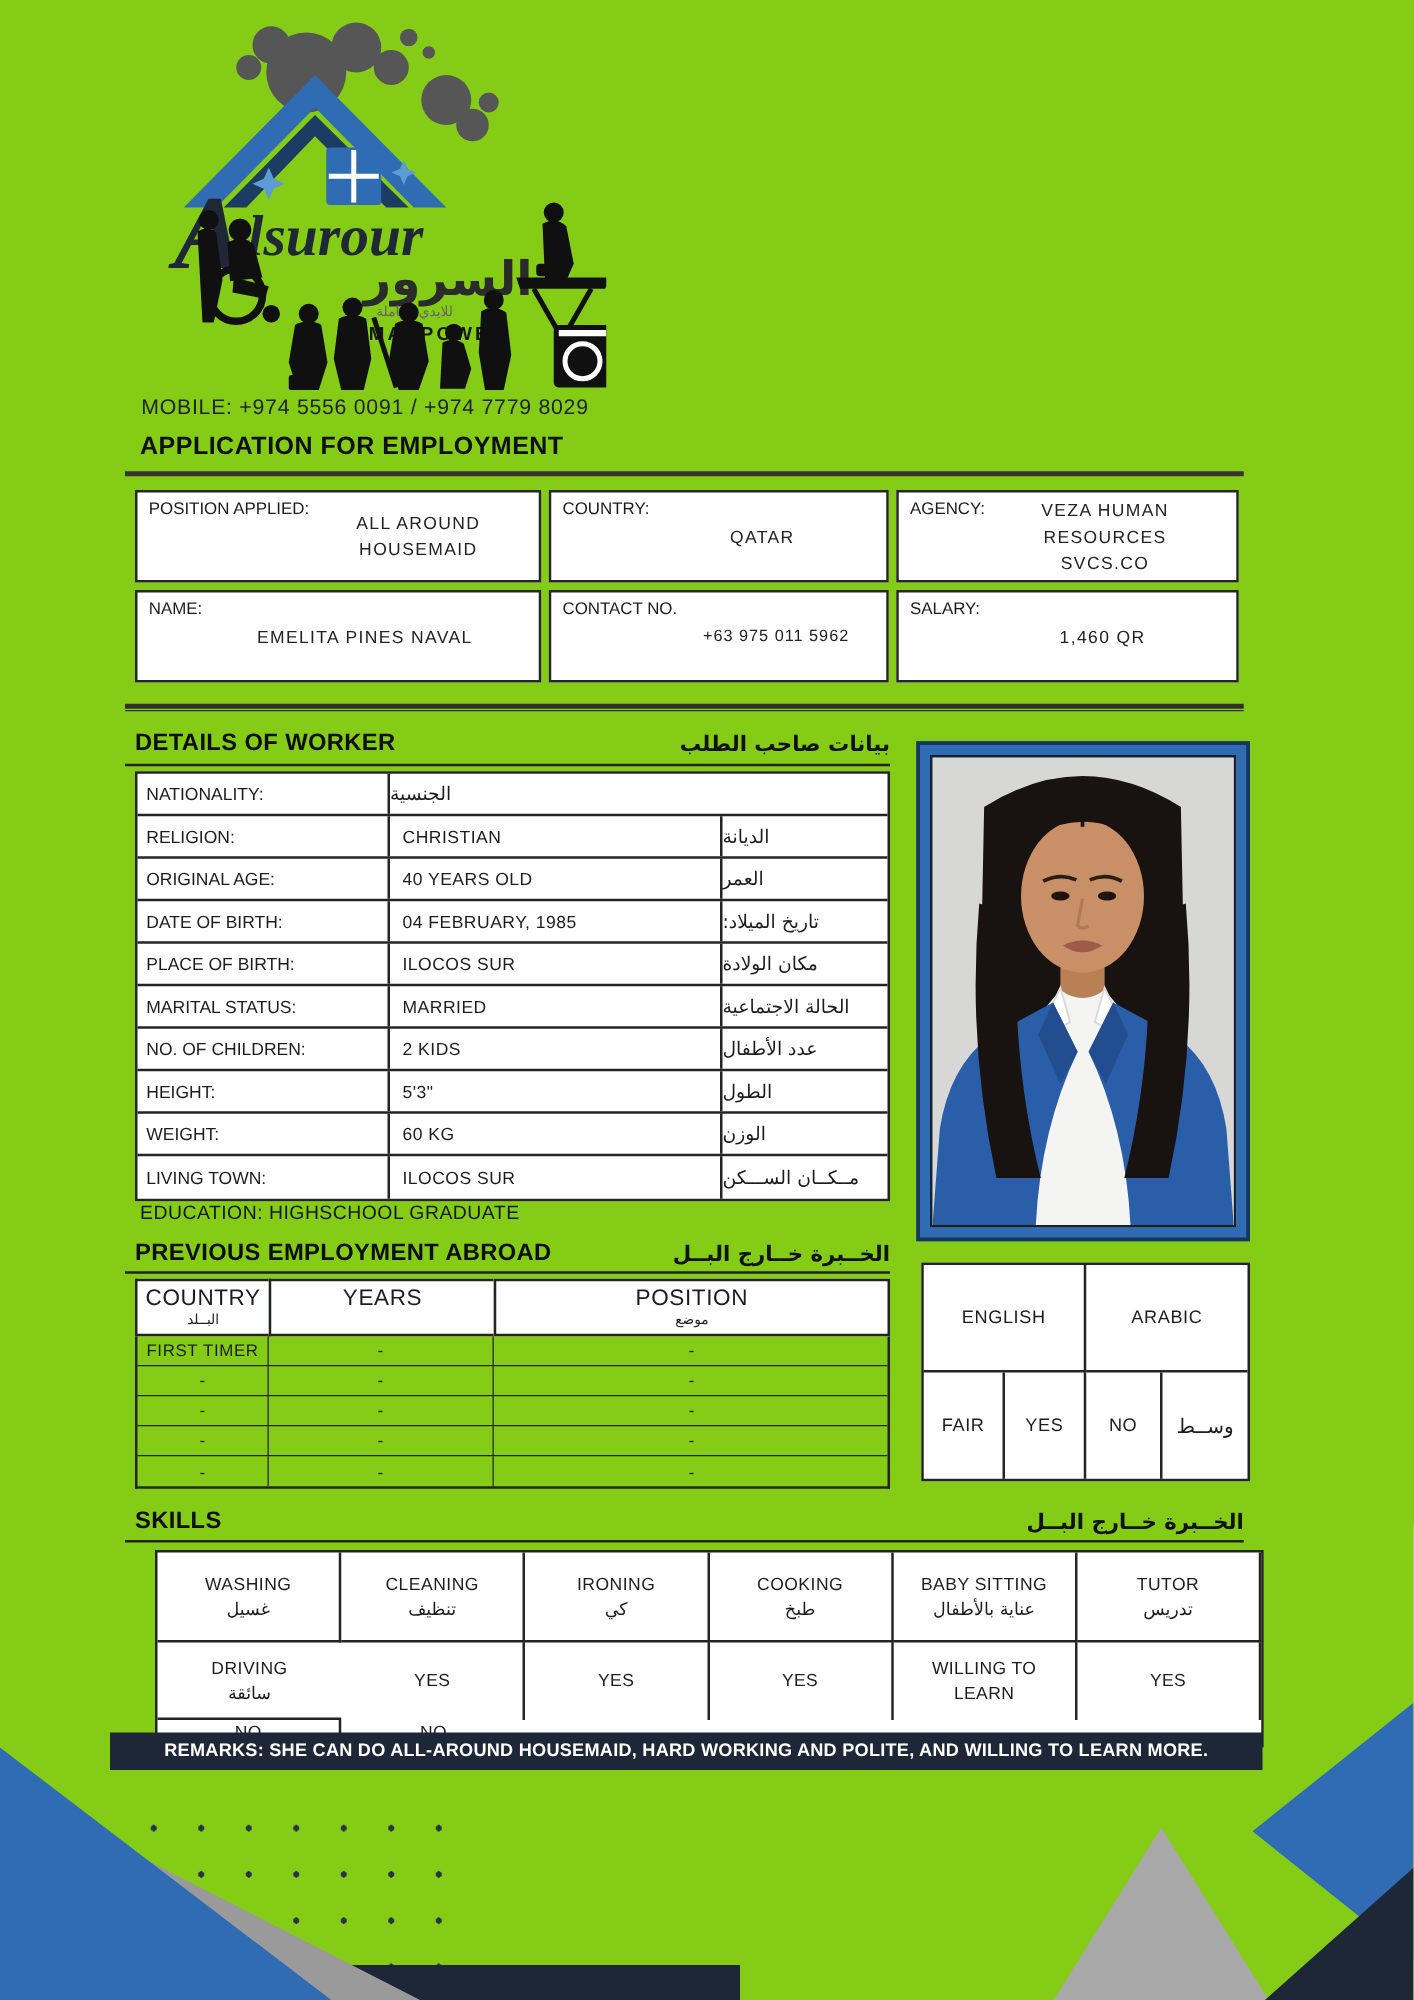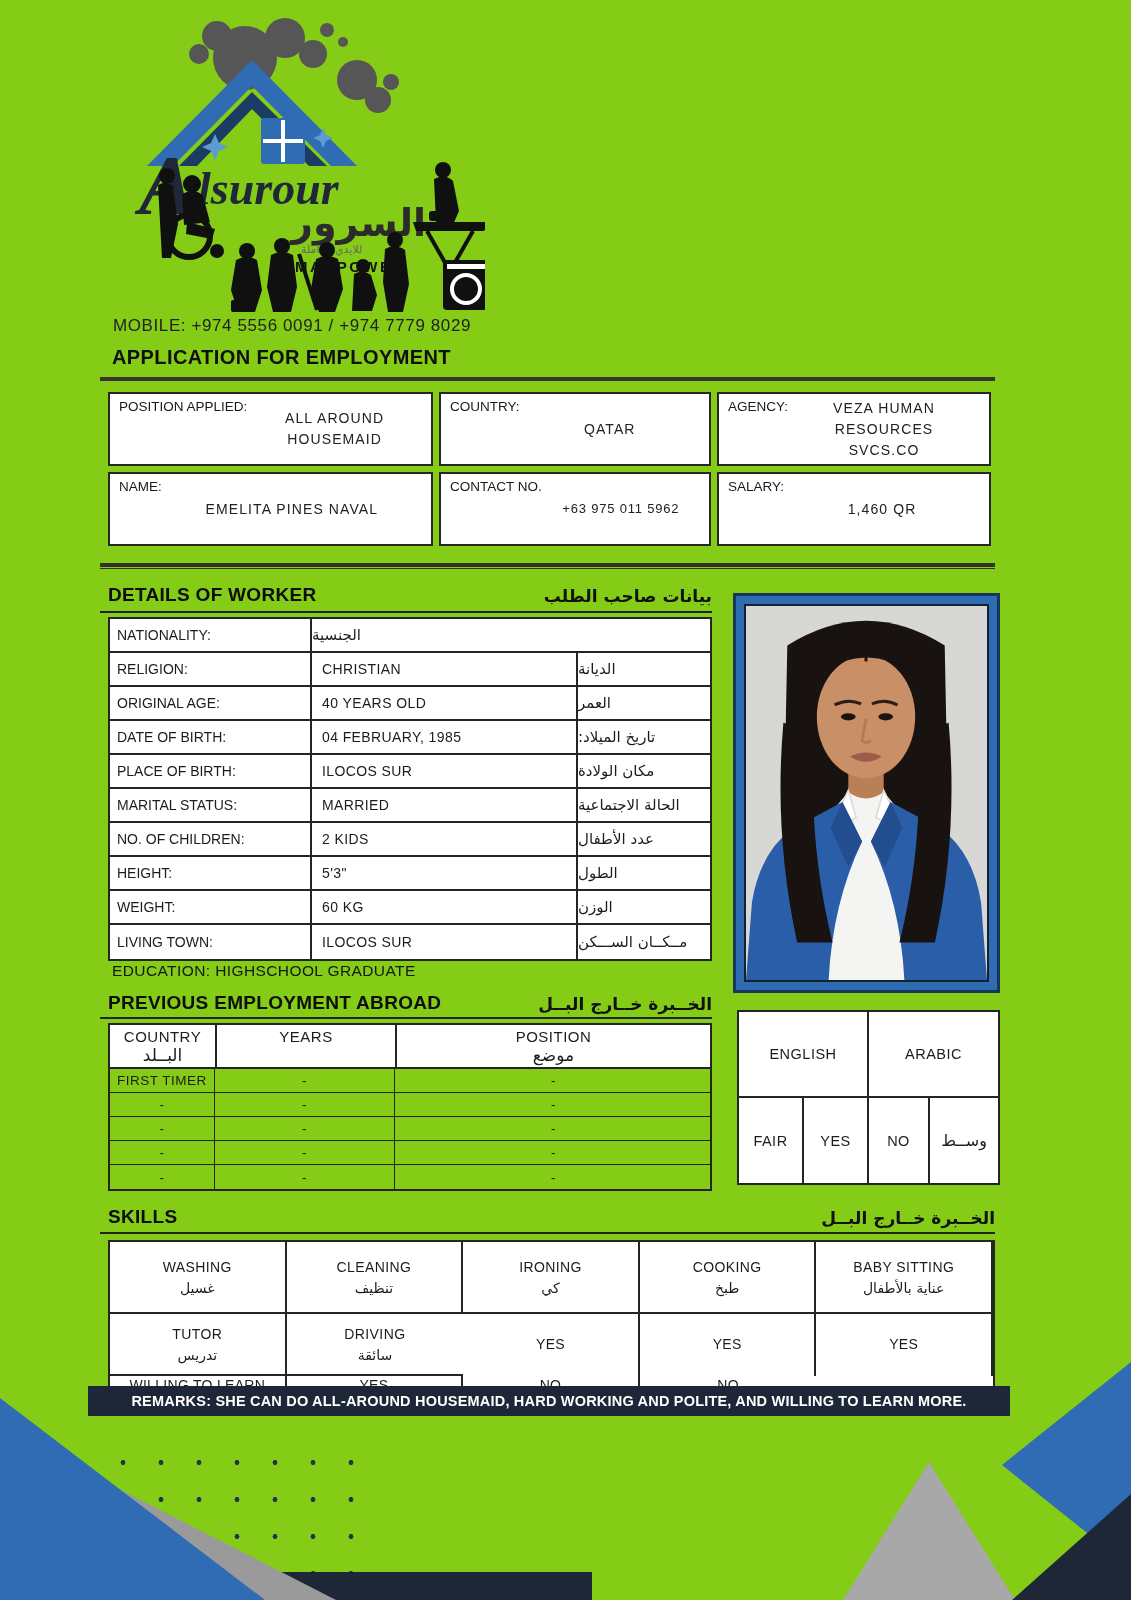--- a/index.html
+++ b/index.html
@@ -29,37 +29,37 @@
   .d-ar{display:flex;align-items:center;justify-content:flex-end;padding-right:8px;font-size:15px;font-family:"DejaVu Sans",sans-serif;direction:rtl;}
   .education-line{left:112px;top:962px;font-size:15.5px;letter-spacing:.4px;color:#161616;}
   .photo{left:733px;top:593px;width:267px;height:400px;border:3px solid #17365a;background:#2f6cb3;padding:8px;z-index:1;}
   .photo-core{width:100%;height:100%;border:2px solid #14222e;background:#d7d7d5;overflow:hidden;}
   .prev-head{left:108px;top:992px;width:604px;}
   .rule-d{left:100px;top:1017px;width:612px;border-top:2px solid #222;}
   .prev-table{left:108px;top:1023px;width:604px;}
   .prev-header{display:grid;grid-template-columns:107px 180px 317px;}
   .prev-hcell{border:2px solid #242424;border-right-width:0;height:46px;display:flex;flex-direction:column;align-items:center;justify-content:flex-start;padding-top:3px;background:#fff;}
   .prev-hcell:last-child{border-right-width:2px;}
-  .prev-hcell .en{font-size:15px;letter-spacing:.5px;}
-  .prev-hcell .ar{font-size:17px;font-family:"DejaVu Sans",sans-serif;direction:rtl;}
+  .prev-hcell .en{font-size:18px;letter-spacing:.5px;}
+  .prev-hcell .ar{font-size:11px;font-family:"DejaVu Sans",sans-serif;direction:rtl;}
   .prev-body{border:2px solid #242424;border-top:none;}
   .prev-row{display:grid;grid-template-columns:105px 180px 317px;height:24px;border-bottom:1px solid #242424;}
   .prev-row:last-child{border-bottom:none;}
   .prev-cell{border-right:1px solid #242424;display:flex;align-items:center;justify-content:center;font-size:13.5px;letter-spacing:.5px;}
   .prev-cell:last-child{border-right:none;}
   .lang-table{left:737px;top:1010px;width:263px;height:175px;border:2px solid #242424;display:grid;grid-template-columns:65px 65px 61px 1fr;grid-template-rows:86px 1fr;background:#fff;}
   .lang-cell{border-right:2px solid #242424;border-bottom:2px solid #242424;display:flex;align-items:center;justify-content:center;font-size:14.5px;letter-spacing:.5px;}
   .lang-cell.span2a{grid-column:1/3;}
   .lang-cell.span2b{grid-column:3/5;border-right:none;}
   .lang-cell.r2{border-bottom:none;}
   .lang-cell.r2:last-child{border-right:none;}
   .lang-ar{font-family:"DejaVu Sans",sans-serif;direction:rtl;font-size:16px;}
   .skills-head{left:108px;top:1206px;width:887px;}
   .rule-e{left:100px;top:1232px;width:895px;border-top:2px solid #222;}
-  .skills-table{left:108px;top:1240px;width:887px;border:2px solid #242424;display:grid;grid-template-columns:repeat(5,1fr);grid-template-rows:72px 62px;background:#fff;}
+  .skills-table{left:124px;top:1240px;width:887px;border:2px solid #242424;display:grid;grid-template-columns:repeat(6,1fr);grid-template-rows:72px 62px;background:#fff;}
   .skill-name{border-right:2px solid #242424;border-bottom:2px solid #242424;display:flex;flex-direction:column;align-items:center;justify-content:center;gap:5px;}
   .skill-name.noright{border-right:none;}
   .skill-en{font-size:14px;letter-spacing:.4px;text-align:center;}
   .skill-ar{font-size:14px;font-family:"DejaVu Sans",sans-serif;direction:rtl;}
   .skill-value{border-right:2px solid #242424;display:flex;align-items:center;justify-content:center;text-align:center;font-size:14px;letter-spacing:.3px;padding:0 8px;line-height:1.4;}
   .skill-value.noright{border-right:none;}
   .remarks{left:88px;top:1386px;width:922px;height:30px;background:#1d2737;color:#ffffff;display:flex;align-items:center;justify-content:center;font-weight:bold;font-size:14.5px;letter-spacing:.2px;z-index:5;}
   .dots{left:100px;top:1440px;width:268px;height:148px;background-image:radial-gradient(circle,#27324a 2.4px,transparent 2.6px);background-size:38px 37px;background-position:4px 4px;z-index:1;}
   .navy-bar{left:0;top:1572px;width:592px;height:28px;background:#1d2737;z-index:2;}
   .gray-tri-left{left:0;top:1428px;width:336px;height:172px;background:#9a9a9a;clip-path:polygon(0 0,0 100%,100% 100%);z-index:3;}

